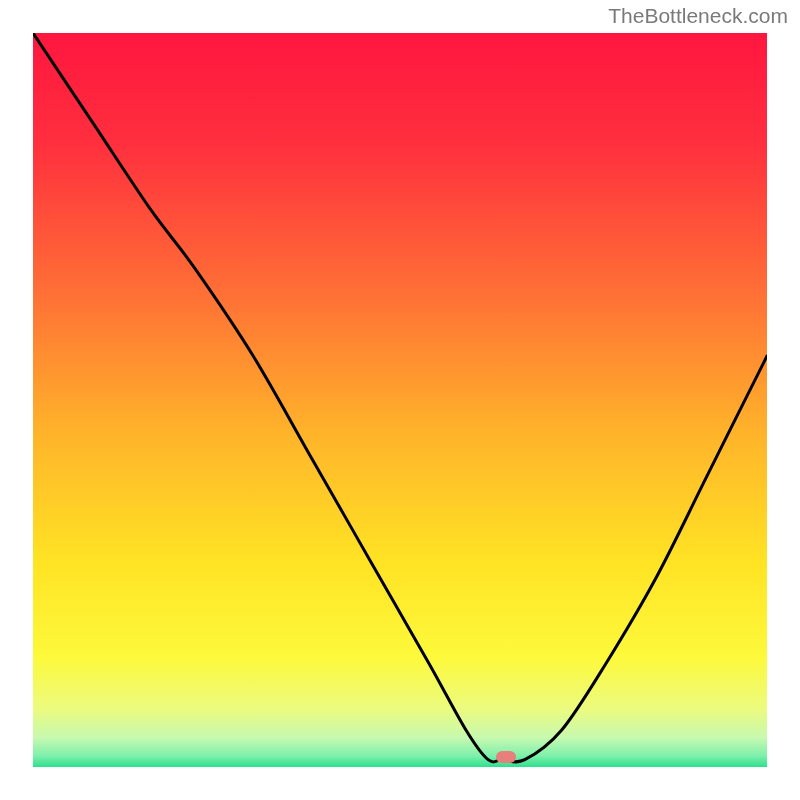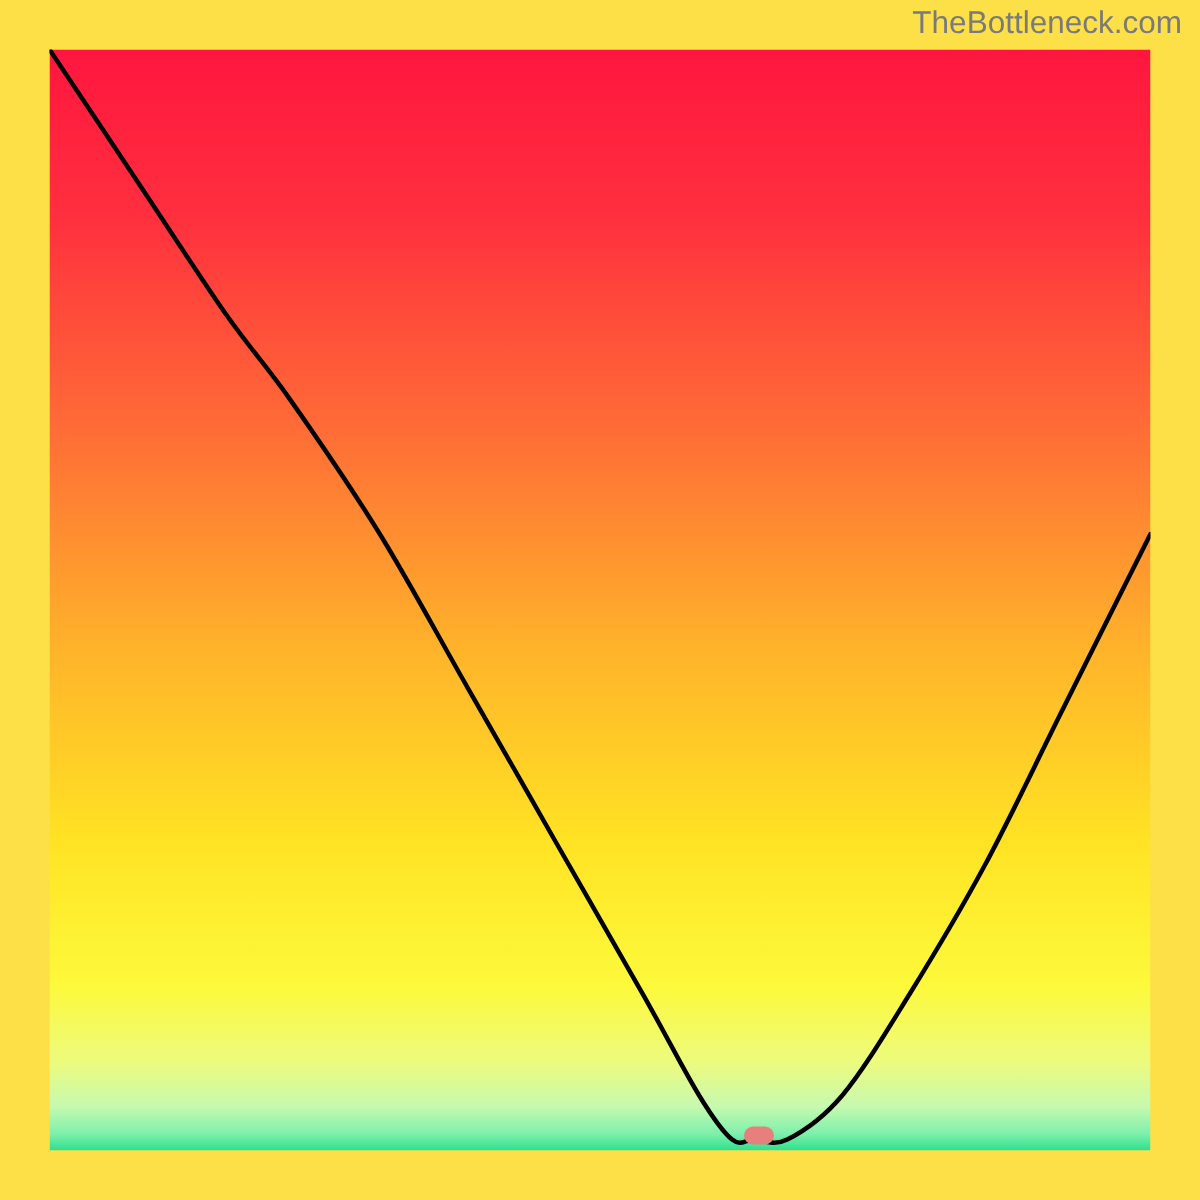--- a/index.html
+++ b/index.html
@@ -8,21 +8,21 @@
     width: 800px;
     height: 800px;
     background: #000;
     overflow: hidden;
     font-family: Arial, Helvetica, sans-serif;
   }
   .container {
     position: relative;
     width: 800px;
     height: 800px;
-    background: #fde047;
+    background: #ffffff;
   }
   .watermark {
     position: absolute;
     top: 4px;
     right: 12px;
     color: #7a7a7a;
     font-size: 21px;
     font-weight: 500;
     z-index: 10;
     user-select: none;

